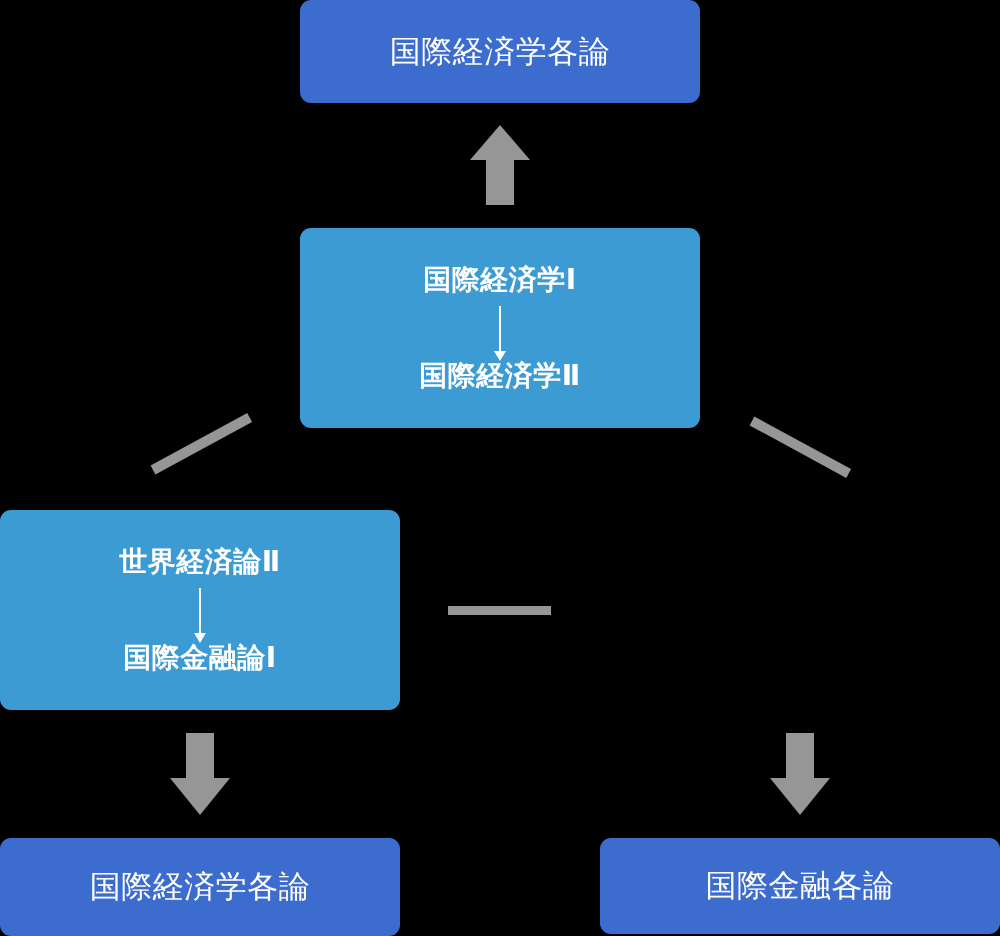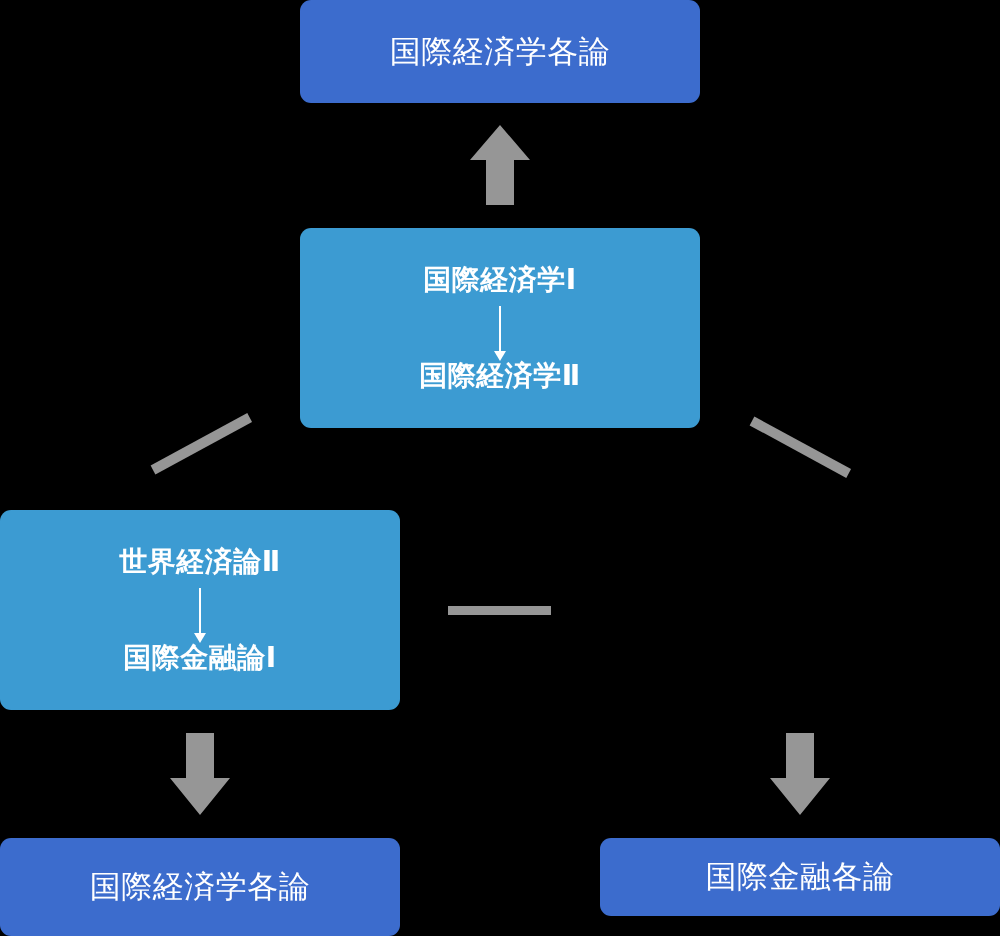--- a/index.html
+++ b/index.html
@@ -122,17 +122,17 @@
   <div class="gray-arrow-down" style="left:770px; top:733px; width:60px; height:82px;">
     <svg width="60" height="82" viewBox="0 0 60 82" aria-hidden="true">
       <polygon points="16,0 44,0 44,45 60,45 30,82 0,45 16,45" fill="#969696"></polygon>
     </svg>
   </div>
 
   <div class="box box-dark" style="left:0px; top:838px; width:400px; height:98px;">
     <span class="course-title-single">国際経済学各論</span>
   </div>
 
-  <div class="box box-dark" style="left:600px; top:838px; width:400px; height:78px;">
+  <div class="box box-dark" style="left:600px; top:838px; width:400px; height:96px;">
     <span class="course-title-single">国際金融各論</span>
   </div>
 
 </div>
 
 </body></html>

